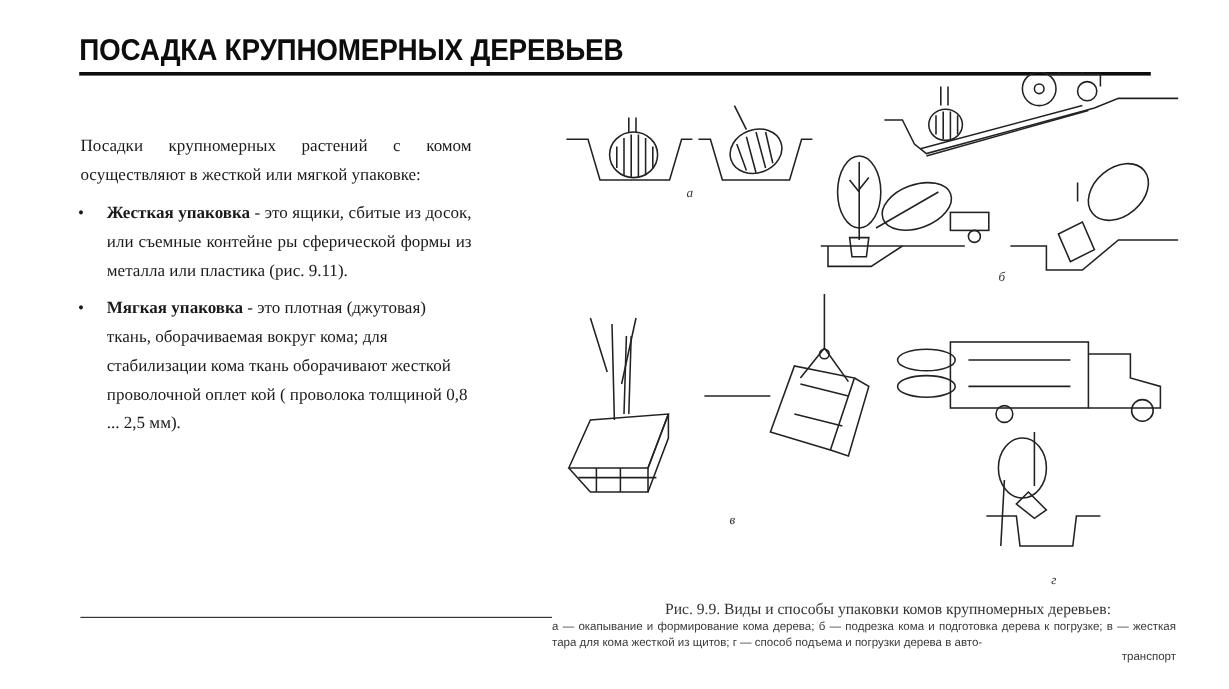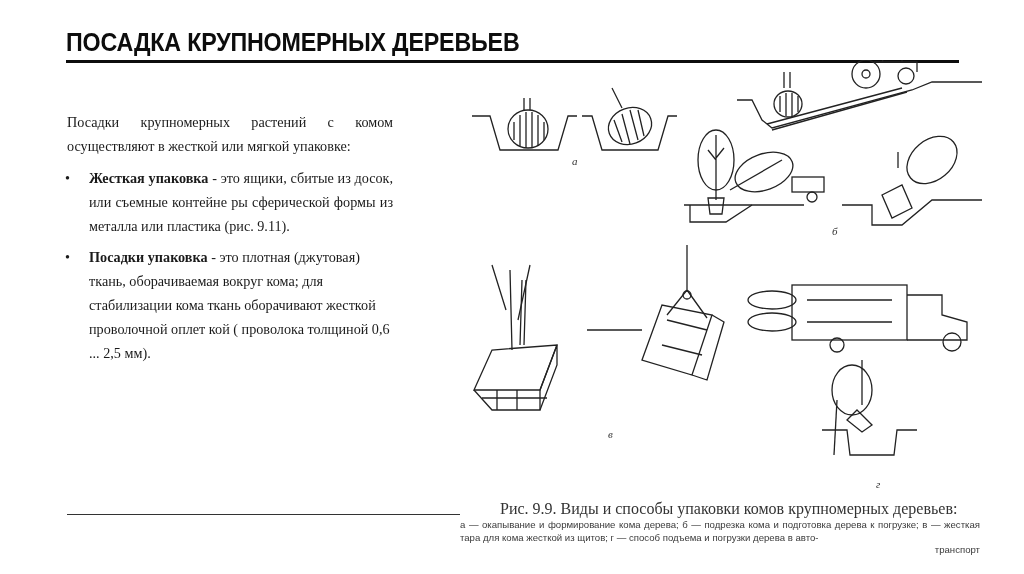--- a/index.html
+++ b/index.html
@@ -10,40 +10,40 @@
   .intro { text-align:justify; margin:0 0 8px 0; }
   ul { list-style:none; margin:0; padding:0; }
   li { position:relative; padding-left:22px; margin-bottom:7px; }
   li .bullet { position:absolute; left:-2px; top:0; }
   li.justify { text-align:justify; }
   .bold { font-weight:bold; }
   .bottom-rule { position:absolute; left:67px; top:514px; width:393px; height:1px; background:#333; }
   .figure { position:absolute; left:462px; top:60px; width:520px; height:430px; }
   .fig-label { position:absolute; font-style:italic; font-size:11px; color:#333; }
   .caption { position:absolute; left:460px; top:500px; width:520px; font-family:"Liberation Serif", serif; color:#333; }
-  .cap-title { font-size:16px; margin-left:40px; }
+  .cap-title { text-align:center; font-size:13px; margin-left:40px; }
   .cap-body { font-size:9.6px; line-height:13px; text-align:justify; font-family:"Liberation Sans", sans-serif; color:#3a3a3a; }
   .cap-last { text-align:right; font-size:9.6px; font-family:"Liberation Sans", sans-serif; color:#3a3a3a; margin-left:180px; }
 </style>
 </head>
 <body>
 
 <div class="title">ПОСАДКА КРУПНОМЕРНЫХ ДЕРЕВЬЕВ</div>
 <div class="title-rule"></div>
 
 <div class="text">
   <p class="intro">Посадки крупномерных растений с комом осуществляют в жесткой или мягкой упаковке:</p>
   <ul>
     <li class="justify">
       <span class="bullet">•</span>
       <span class="bold">Жесткая упаковка</span><span> - это ящики, сбитые из досок, или съемные контейне ры сферической формы из металла или пластика (рис. 9.11).</span>
     </li>
     <li>
       <span class="bullet">•</span>
-      <span class="bold">Посадки упаковка</span><span> - это плотная (джутовая) ткань, оборачиваемая вокруг кома; для стабилизации кома ткань оборачивают жесткой проволочной оплет кой ( проволока толщиной 0,6 ... 2,5 мм).</span>
+      <span class="bold">Мягкая упаковка</span><span> - это плотная (джутовая) ткань, оборачиваемая вокруг кома; для стабилизации кома ткань оборачивают жесткой проволочной оплет кой ( проволока толщиной 0,8 ... 2,5 мм).</span>
     </li>
   </ul>
 </div>
 
 <div class="bottom-rule"></div>
 
 <div class="figure">
   <svg width="520" height="430" viewBox="0 0 520 430" fill="none" stroke="#222" stroke-width="1.3">
 
     <g>

